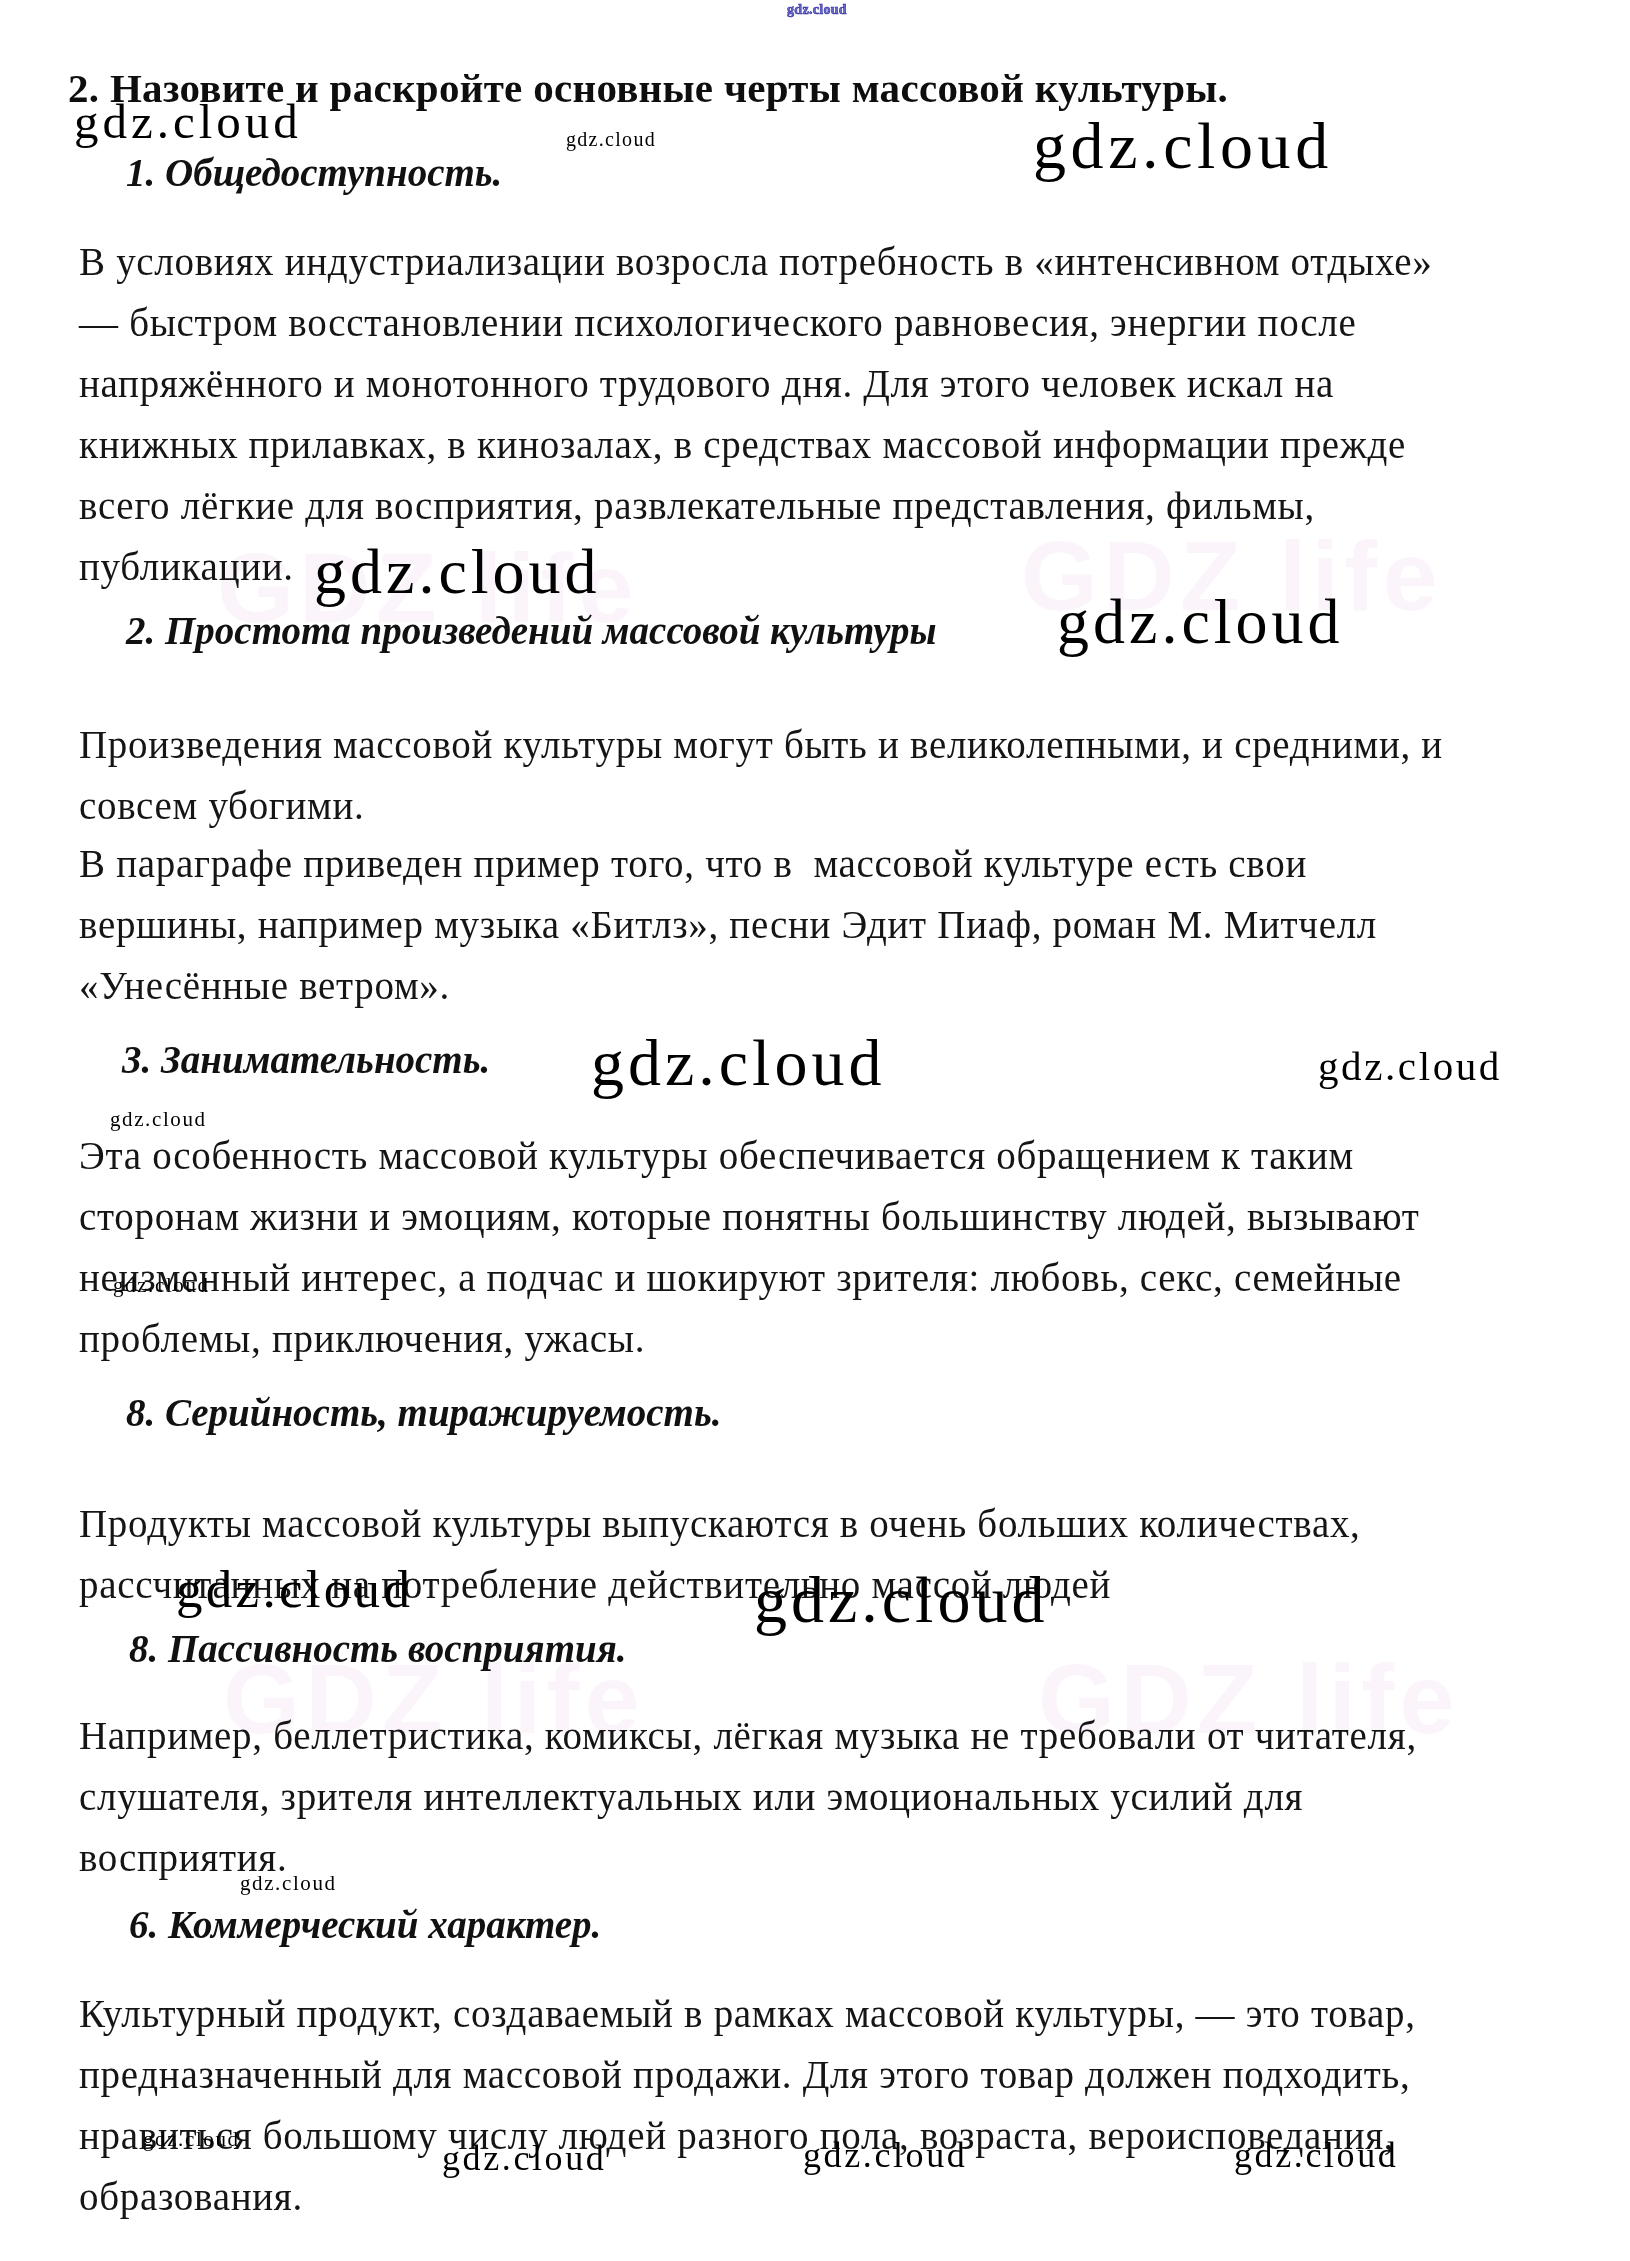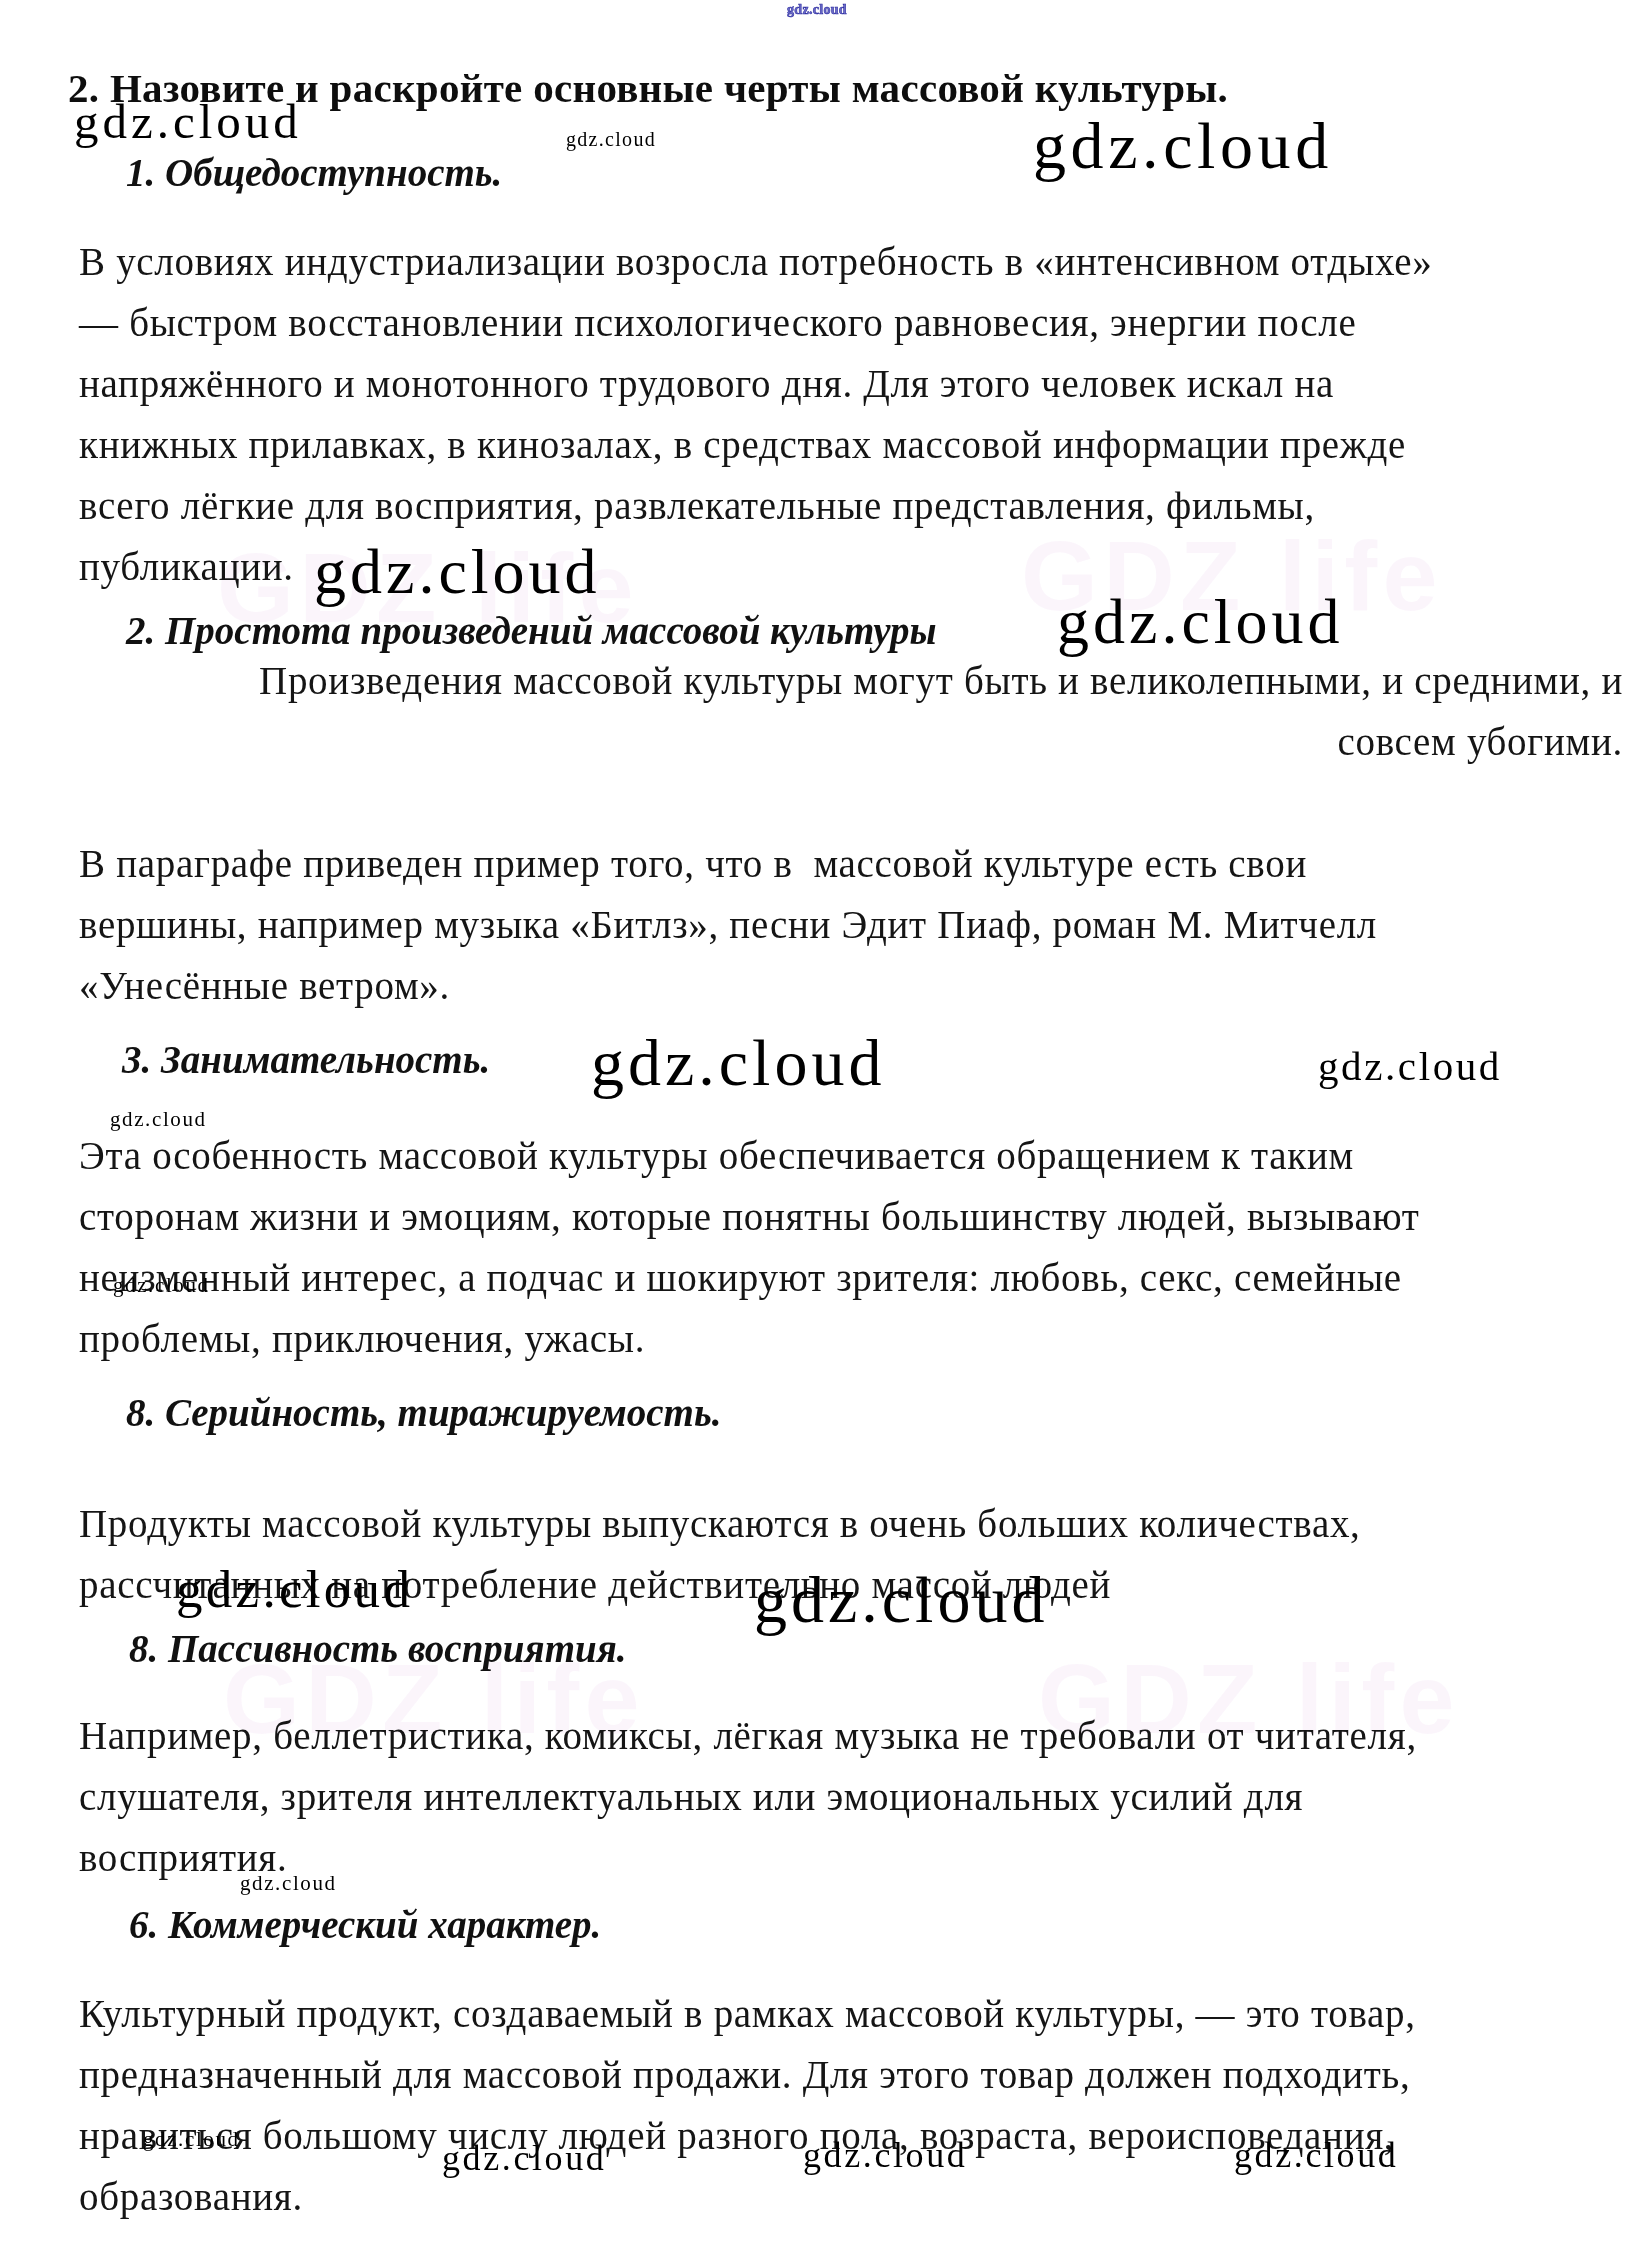--- a/index.html
+++ b/index.html
@@ -83,21 +83,21 @@
   .ghost-2{left:1021px;top:526px;}
   .ghost-3{left:223px;top:1649px;}
   .ghost-4{left:1038px;top:1649px;}
   .h1s{left:126px;top:150px;}
   .h2s{left:126px;top:608px;}
   .h3s{left:122px;top:1037px;}
   .h4s{left:126px;top:1390px;}
   .h5s{left:129px;top:1626px;}
   .h6s{left:129px;top:1902px;}
   .p1{top:231px;}
-  .p2{top:650px;text-align:right;}
+  .p2{top:714px;}
   .p2b{top:833px;}
   .p3{top:1125px;}
   .p4{top:1476px;margin-top:17px;}
   .p5{top:1705px;}
   .p6{top:1983px;}
 </style>
 </head>
 <body>
 
 <div id="page">

